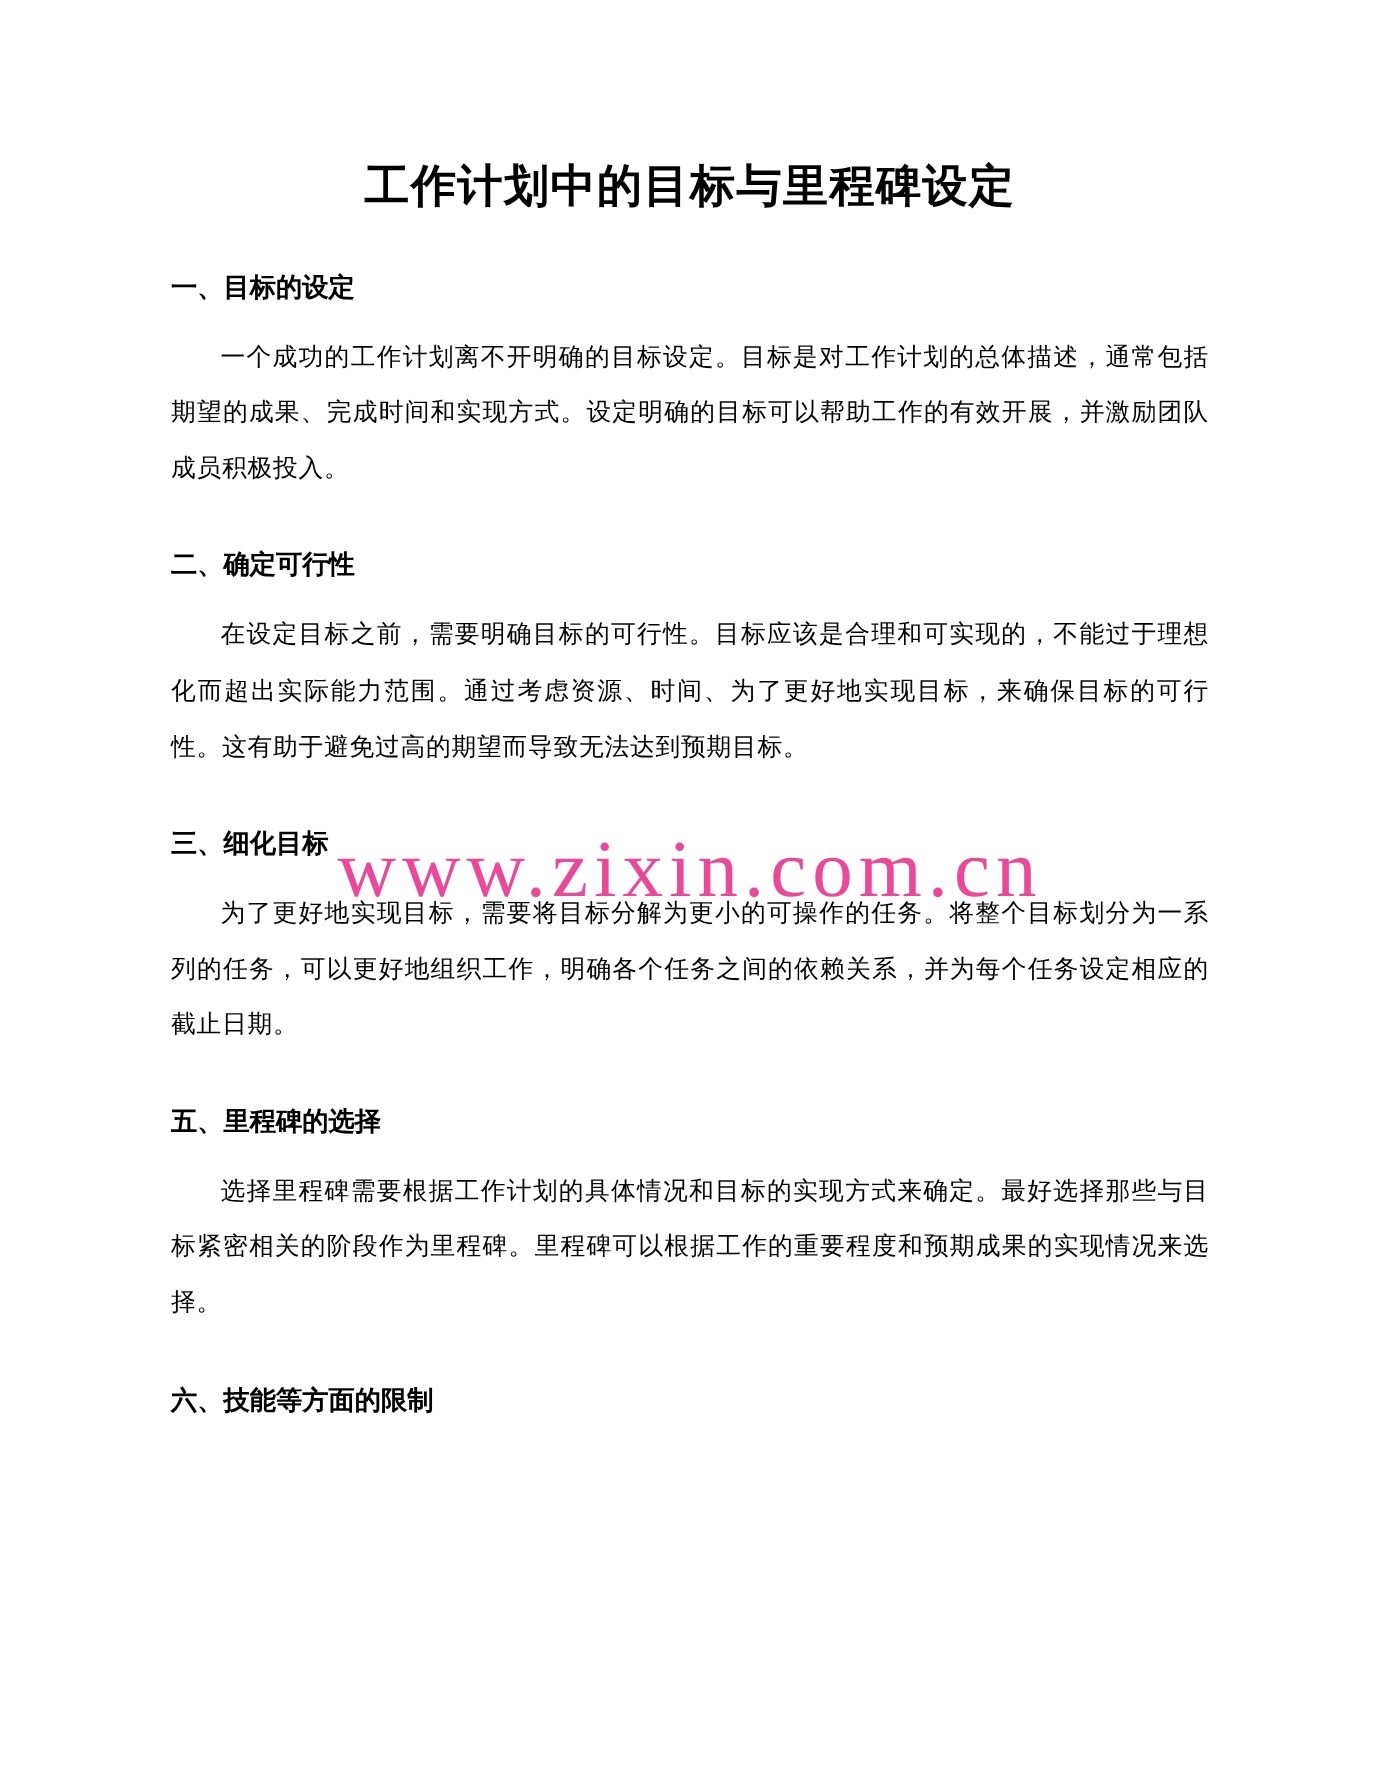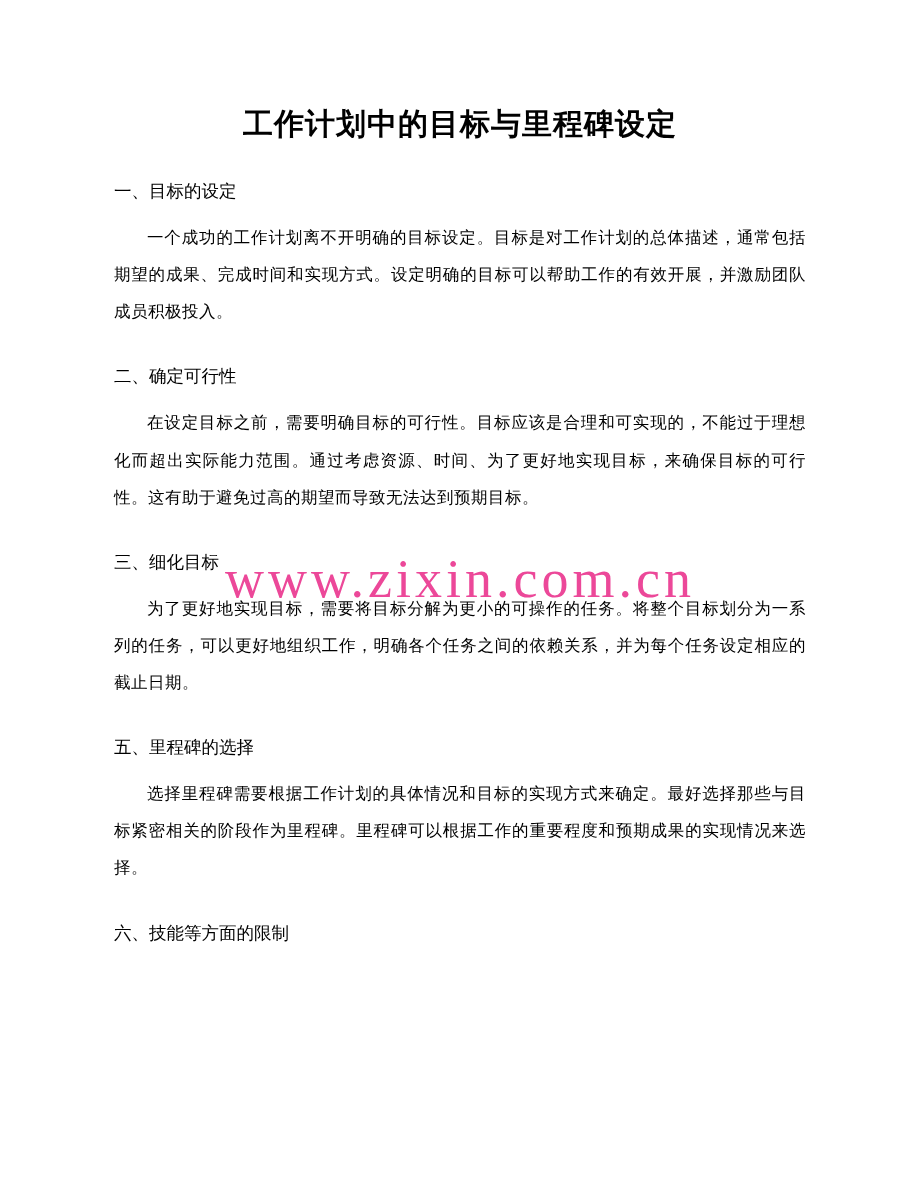--- a/index.html
+++ b/index.html
@@ -28,21 +28,21 @@
     text-align: center;
     letter-spacing: 1px;
     margin: 0 0 30px 0;
     font-family: "Liberation Sans", "DejaVu Sans", sans-serif;
   }
   .section {
     margin: 0;
   }
   .section-heading {
     font-size: 17.5px;
-    font-weight: normal;
+    font-weight: bold;
     margin: 34px 0 16px 0;
     font-family: "Liberation Sans", "DejaVu Sans", sans-serif;
   }
   .section-body {
     font-size: 16.5px;
     line-height: 2.25;
     text-align: justify;
     text-indent: 2em;
     margin: 0;
     letter-spacing: 0.5px;

